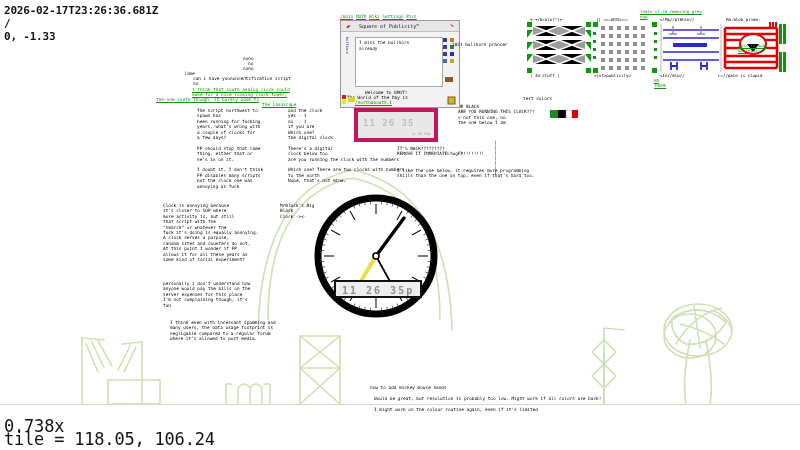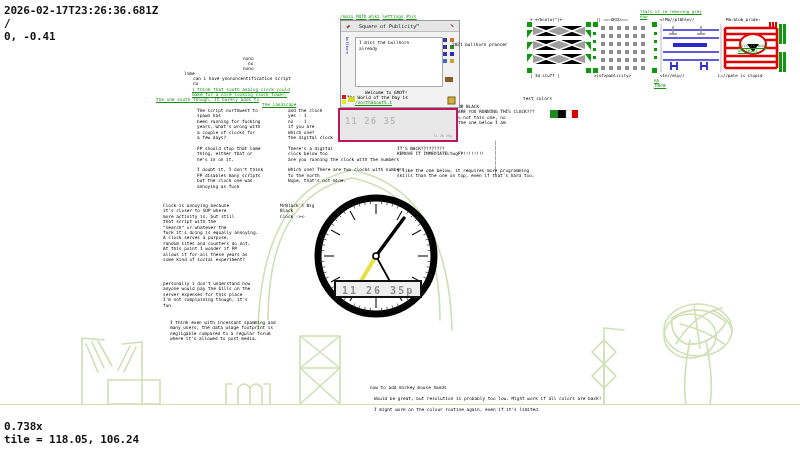--- a/index.html
+++ b/index.html
@@ -5,21 +5,21 @@
   html,body{margin:0;padding:0;}
   body{
     width:800px;height:450px;overflow:hidden;position:relative;
     background:#ffffff;
     font-family:"DejaVu Sans Mono","Liberation Mono",monospace;
     color:#111;
   }
   .layer{position:absolute;top:0;left:0;width:800px;height:450px;}
   
   #hud-top{position:absolute;left:4px;top:4px;font-size:11px;line-height:13px;white-space:pre;font-weight:bold;letter-spacing:-0.2px;}
-  #hud-bottom{position:absolute;left:4px;bottom:4px;font-size:11px;line-height:13px;white-space:pre;font-weight:bold;letter-spacing:-0.2px;margin-top:18px;}
+  #hud-bottom{position:absolute;left:4px;bottom:4px;font-size:17px;line-height:13px;white-space:pre;font-weight:normal;letter-spacing:-0.2px;margin-top:18px;}
 
   
   .txt{position:absolute;white-space:pre;font-family:"DejaVu Sans Mono","Liberation Mono",monospace;}
   .t4{font-size:4.1px;line-height:5.0px;}
   .t45{font-size:4.4px;line-height:5.4px;}
   .greenu{color:#1a8c1a;text-decoration:underline;}
   .blk{color:#000;}
 
   
   #ground{position:absolute;left:0;top:404px;width:800px;height:1.4px;background:#cfe0b4;}
@@ -30,22 +30,22 @@
        background:#f2f2f2;border:1px solid #9a9a9a;box-sizing:border-box;}
   #win-title{position:absolute;left:0;top:0;width:100%;height:11px;
        background:#e6e6e6;border-bottom:1px solid #bdbdbd;box-sizing:border-box;}
   #win-title span{position:absolute;left:18px;top:1.5px;font-size:5px;color:#111;white-space:pre;}
   #win-body{position:absolute;left:14px;top:16px;width:88px;height:50px;background:#fff;border:1px solid #a8a8a8;box-sizing:border-box;}
   #win-body span{position:absolute;left:3px;top:2px;font-size:4.4px;line-height:5.6px;white-space:pre;color:#111;}
   .wicon{position:absolute;width:5px;height:5px;}
   .wside{position:absolute;left:3px;top:16px;font-size:3.6px;line-height:4.6px;color:#3030c0;white-space:pre;writing-mode:vertical-rl;}
 
   
-  #digi{position:absolute;left:338px;top:108px;width:120px;height:34px;
-        background:#e8e8e8;border:2px solid #be185d;box-sizing:border-box;}
+  #digi{position:absolute;left:354px;top:108px;width:84px;height:34px;
+        background:#e8e8e8;border:4px solid #be185d;box-sizing:border-box;}
   #digi .dcells{position:absolute;left:5px;top:6px;font-size:9px;line-height:10px;color:#bdbdbd;letter-spacing:1px;white-space:pre;font-weight:bold;}
 
   
   #clockwrap{position:absolute;left:312px;top:192px;width:128px;height:128px;}
   
   .tile{position:absolute;top:22px;width:64px;height:52px;}
 </style>
 </head>
 <body>
 
@@ -83,21 +83,21 @@
     <path d="M672 318 Q700 300 726 322 Q712 346 686 344 Q670 336 672 318"></path>
     <path d="M676 344 Q694 314 722 308 M680 324 Q706 330 724 344 M694 306 L700 348"></path>
     <path d="M712 310 Q730 318 732 332"></path>
   </g>
 </svg>
 
 <div id="ground"></div>
 
 <div id="hud-top"><span>2026-02-17T23:26:36.681Z</span>
 <span>/</span>
-<span>0, -0.41</span></div>
+<span>0, -1.33</span></div>
 
 <div id="hud-bottom"><span>0.738x</span>
 <span>tile = 118.05, 106.24</span></div>
 
 <div class="txt t45 blk" style="left:243px;top:56px;">nono</div>
 <div class="txt t45 blk" style="left:248px;top:61px;">no</div>
 <div class="txt t45 blk" style="left:243px;top:66px;">nono</div>
 <div class="txt t45 blk" style="left:184px;top:71px;">lime</div>
 <div class="txt t45 blk" style="left:193px;top:76px;">can i have ynononcentification script</div>
 <div class="txt t45 blk" style="left:193px;top:81px;">no</div>

